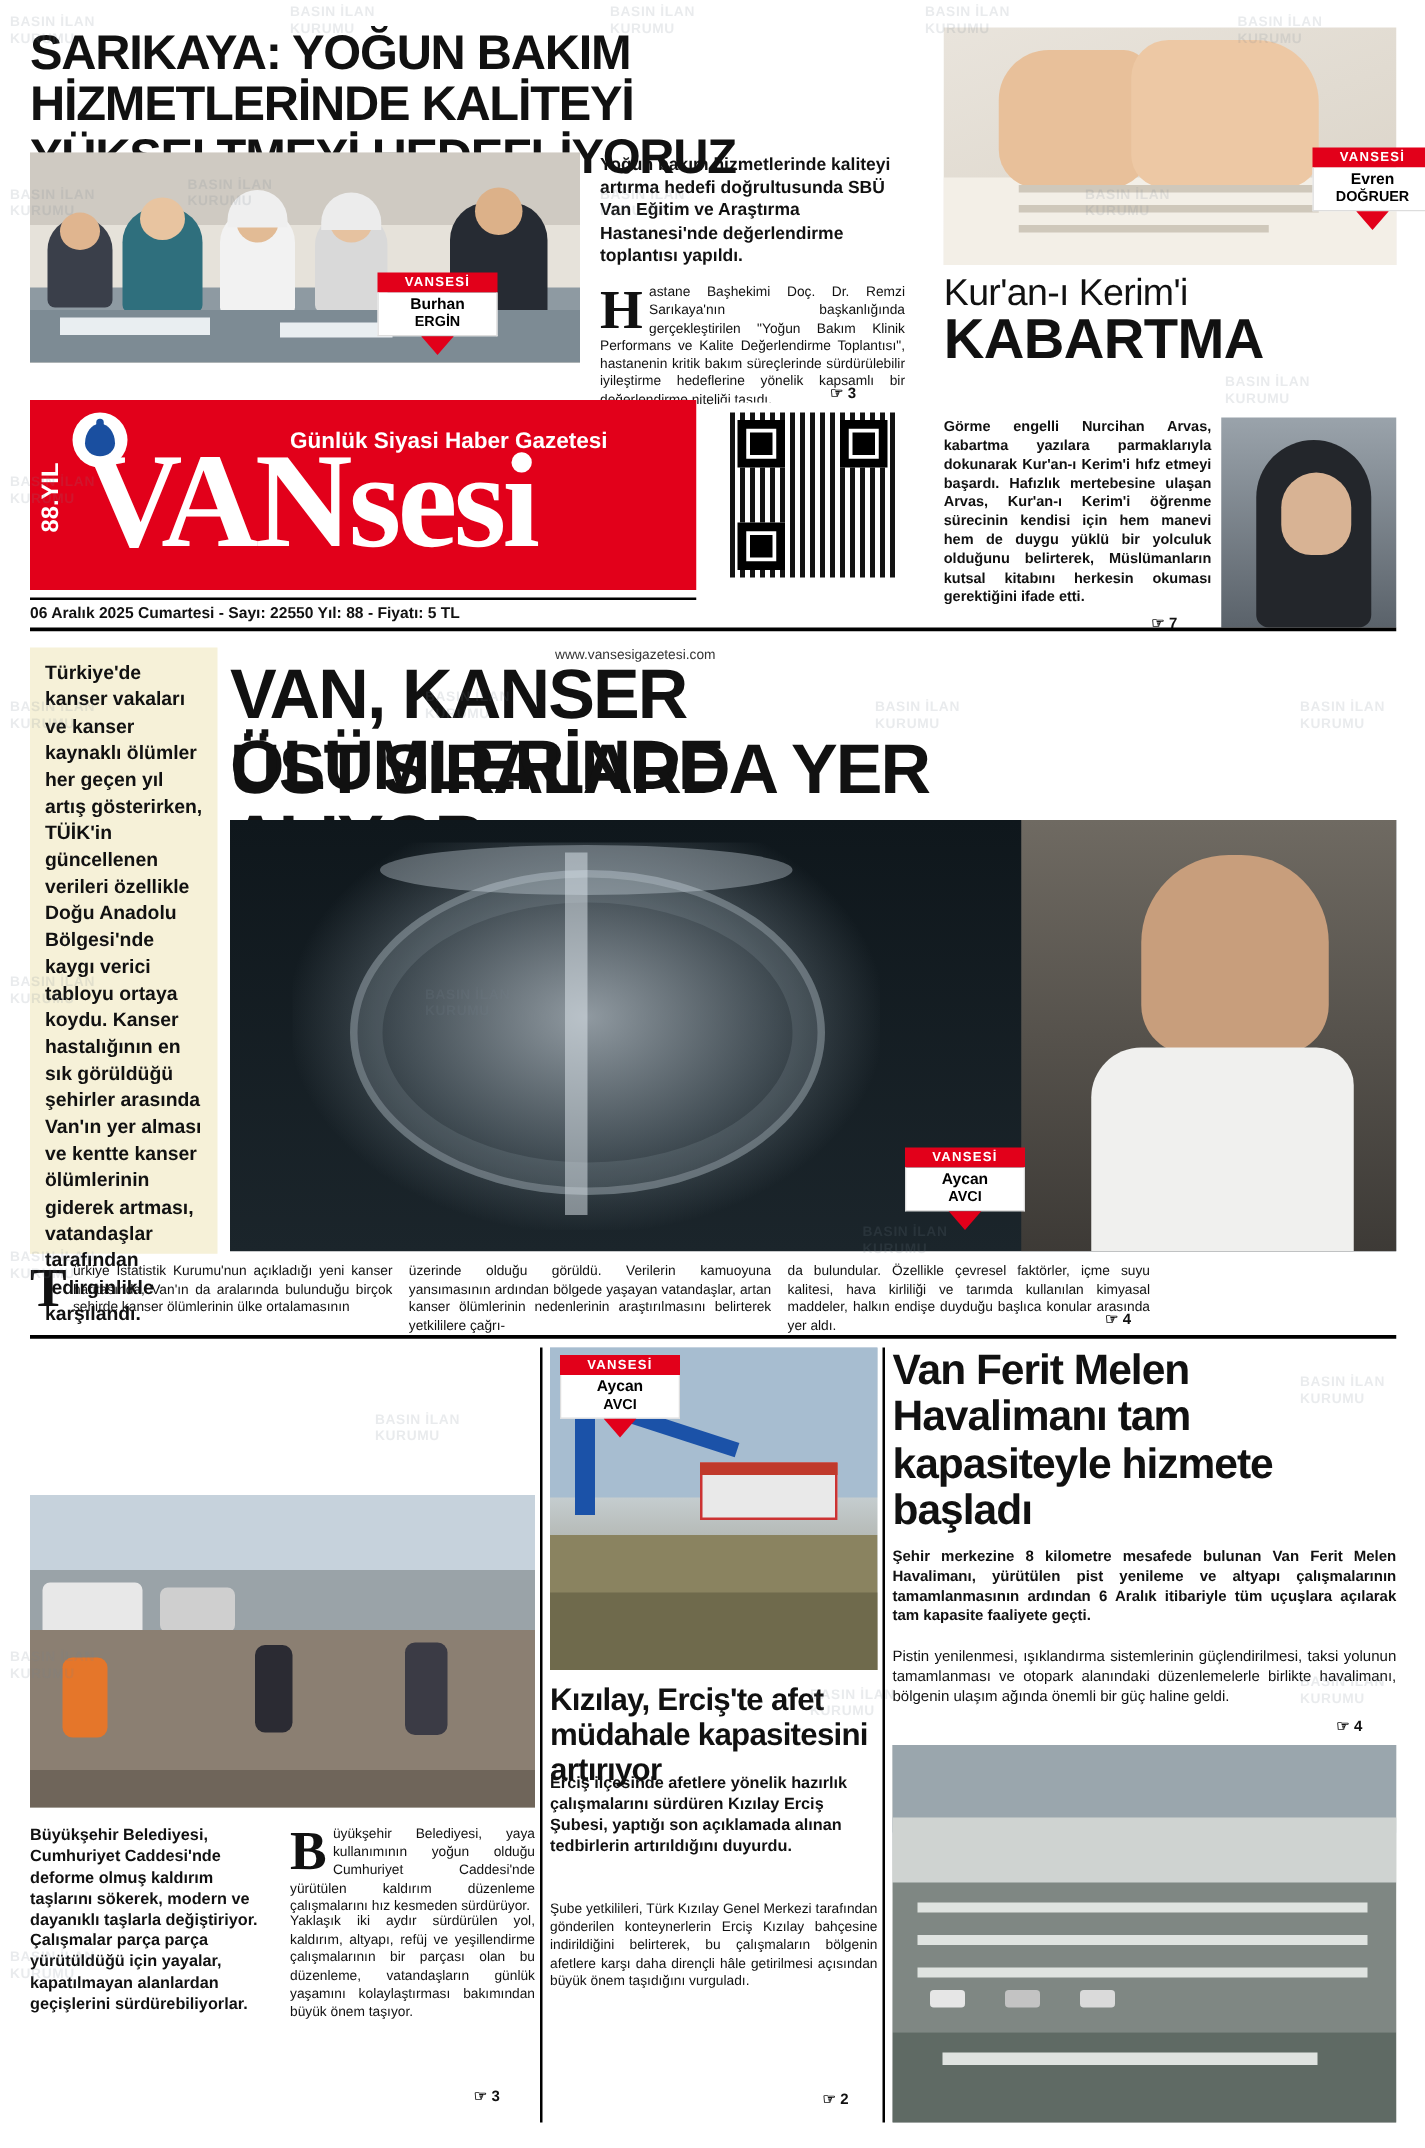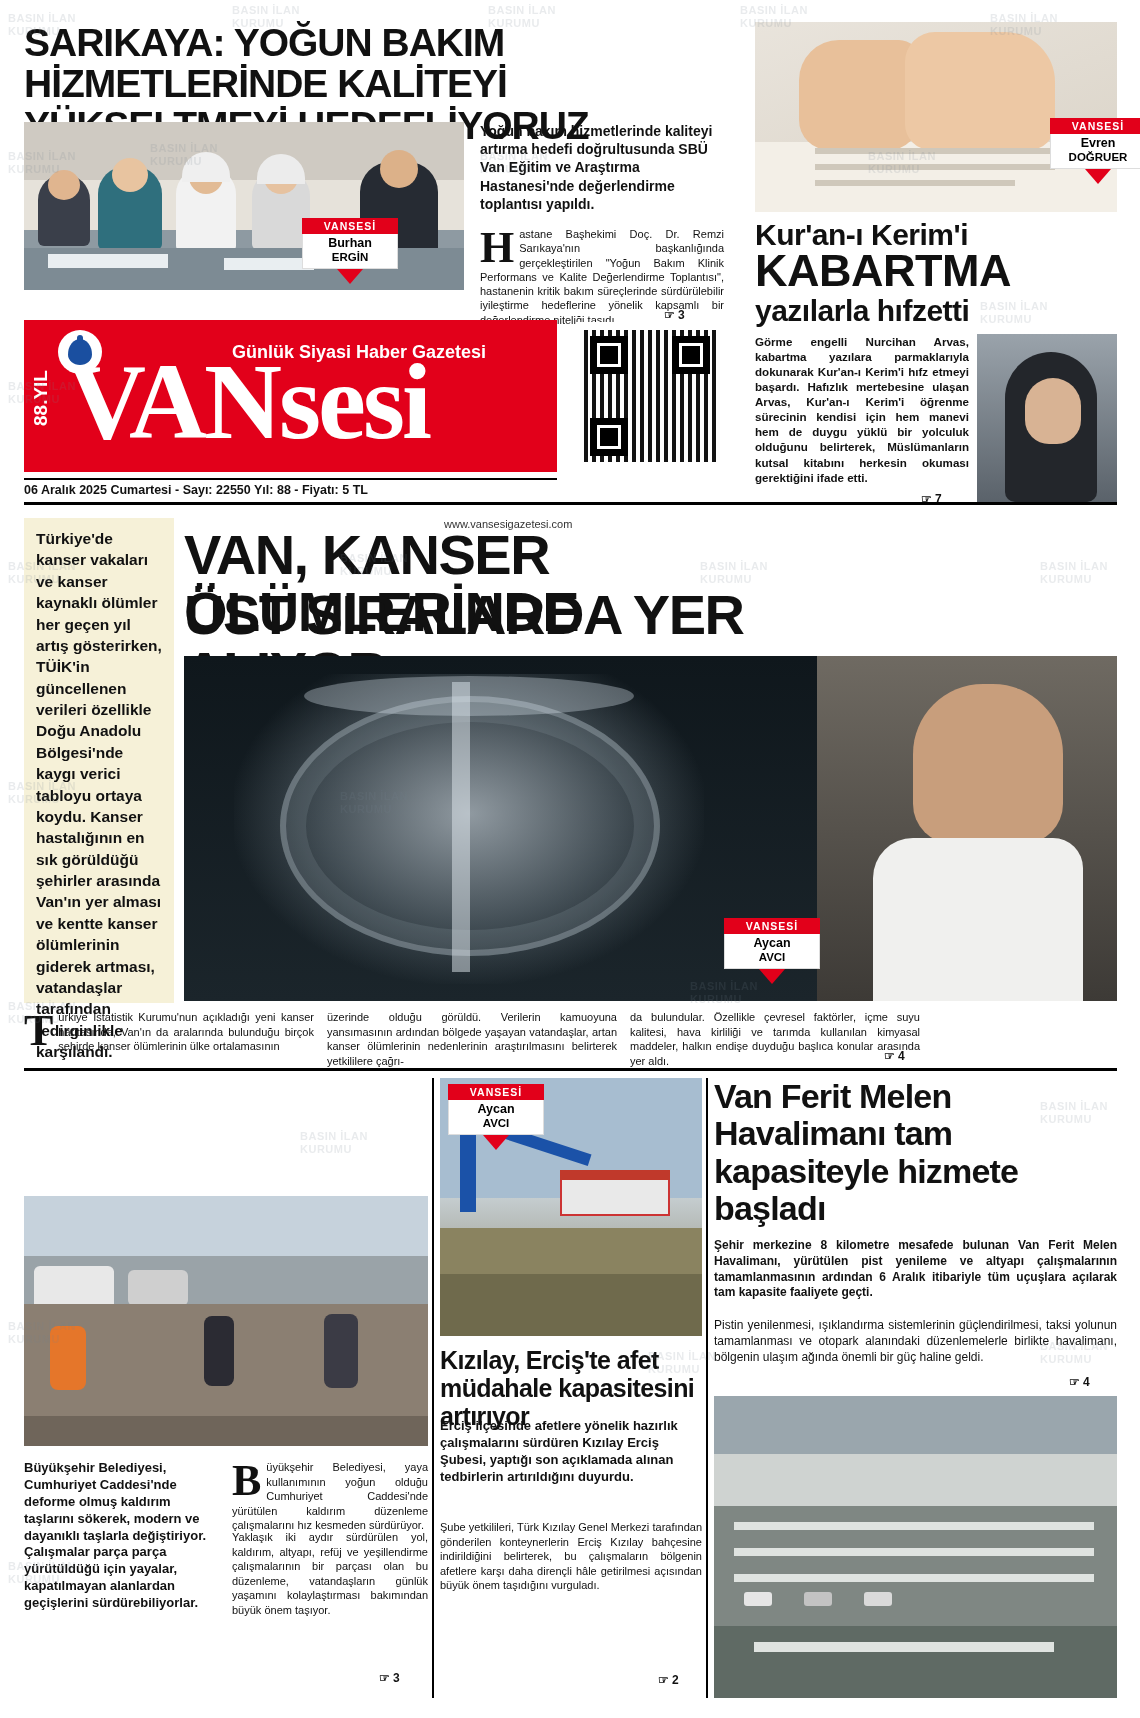--- a/index.html
+++ b/index.html
@@ -129,23 +129,22 @@
 
     <div class="byline" style="left:305px; top:96px;">
       <div class="bar">VANSESİ</div>
       <div class="nm">
         <span>Evren</span><br>
         <span class="sub">DOĞRUER</span>
       </div>
       <div class="tri"></div>
     </div>
 
-    <div class="blk" style="left:10px; top:196px; width:362px; font-size:30px; font-weight:bold; letter-spacing:-0.5px;">Kur'an-ı Kerim'i</div>
+    <div class="blk" style="left:10px; top:196px; width:362px; font-size:30px; font-weight:normal; letter-spacing:-0.5px;">Kur'an-ı Kerim'i</div>
     <div class="blk hl" style="left:10px; top:226px; width:362px; font-size:45px;">KABARTMA</div>
-    <div class="blk" style="left:10px; top:272px; width:362px; font-size:30px; font-weight:bold; letter-spacing:-0.5px;">yazılarla hıfzetti</div>
 
     <div class="blk" style="left:10px; top:312px; width:214px; font-size:11.6px; line-height:1.3; text-align:justify; font-weight:bold;">Görme engelli Nurcihan Arvas, kabartma yazılara parmaklarıyla dokunarak Kur'an-ı Kerim'i hıfz etmeyi başardı. Hafızlık mertebesine ulaşan Arvas, Kur'an-ı Kerim'i öğrenme sürecinin kendisi için hem manevi hem de duygu yüklü bir yolculuk olduğunu belirterek, Müslümanların kutsal kitabını herkesin okuması gerektiğini ifade etti.</div>
     <div class="blk" style="left:176px; top:467px;">
       <span class="pref"><span class="ico">☞</span>
       <span>7</span></span>
     </div>
 
     <div class="photo" style="position:absolute;left:232px;top:312px;width:140px;height:168px;background:linear-gradient(180deg,#9aa3ab,#5a626a);">
       <div style="position:absolute;left:28px;top:18px;width:92px;height:150px;background:#23262b;border-radius:46px 46px 10px 10px;"></div>
       <div style="position:absolute;left:48px;top:44px;width:56px;height:66px;background:#d8b394;border-radius:28px 28px 24px 24px;"></div>

